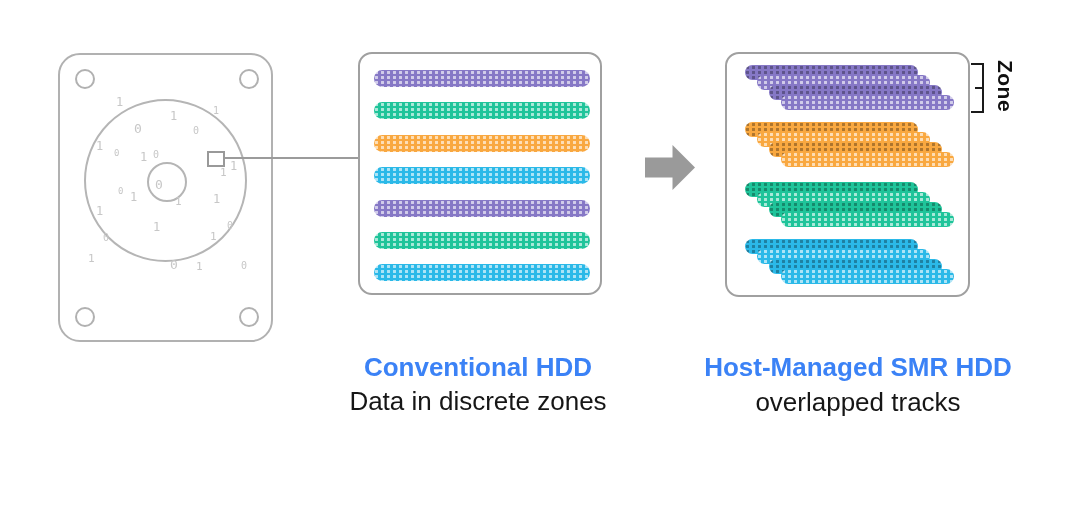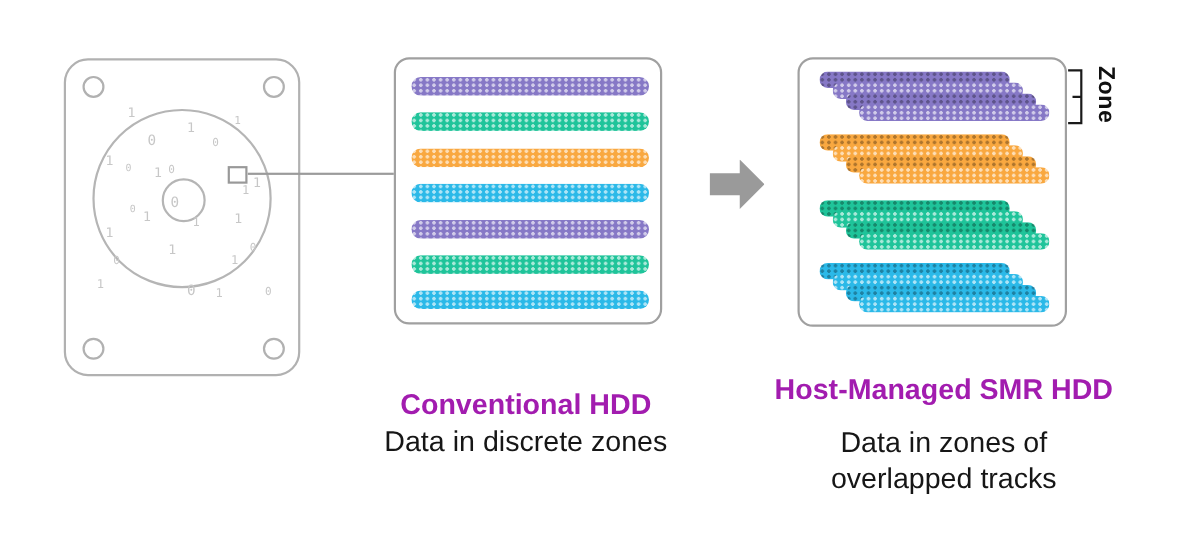--- a/index.html
+++ b/index.html
@@ -40,25 +40,25 @@
   .block-arrow { left: 645px; top: 145px; width: 50px; height: 45px;
     clip-path: polygon(0 28%, 55% 28%, 55% 0, 100% 50%, 55% 100%, 55% 72%, 0 72%); }
 
   
   .zone-bracket { left: 969px; top: 62px; }
   .zone-label { left: 974px; top: 73px; width: 60px; height: 26px;
     transform: rotate(90deg); text-align: center;
     font-weight: bold; font-size: 21px; color: #101010; letter-spacing: .5px; }
 
   
-  .caption-title { font-weight: bold; font-size: 26px; color: #a21caf; text-align: center; }
+  .caption-title { font-weight: bold; font-size: 26px; color: #3b82f6; text-align: center; }
   .caption-sub   { font-size: 26px; color: #161616; text-align: center; line-height: 33px; }
   #conv-title { left: 328px; top: 352px; width: 300px; }
   #conv-sub   { left: 308px; top: 385px; width: 340px; }
-  #smr-title  { left: 677px; top: 339px; width: 362px; }
+  #smr-title  { left: 677px; top: 352px; width: 362px; }
   #smr-sub    { left: 687px; top: 386px; width: 342px; }
 </style>
 </head>
 <body>
 
 <div class="abs hdd-body">
   <div class="abs screw tl" style="left:15px;top:14px;"></div>
   <div class="abs screw" style="left:179px;top:14px;"></div>
   <div class="abs screw" style="left:15px;top:252px;"></div>
   <div class="abs screw" style="left:179px;top:252px;"></div>
@@ -129,15 +129,14 @@
 <svg class="abs zone-bracket" width="18" height="54" viewBox="0 0 18 54">
   <path d="M2 2 H14 V50 H2 M14 26 H6" fill="none" stroke="#1a1a1a" stroke-width="2"></path>
 </svg>
 <div class="abs zone-label">Zone</div>
 
 <div class="abs caption-title" id="conv-title">Conventional HDD</div>
 <div class="abs caption-sub" id="conv-sub">Data in discrete zones</div>
 
 <div class="abs caption-title" id="smr-title">Host-Managed SMR HDD</div>
 <div class="abs caption-sub" id="smr-sub">
-  <div>Data in zones of</div>
   <div>overlapped tracks</div>
 </div>
 
 </body></html>

